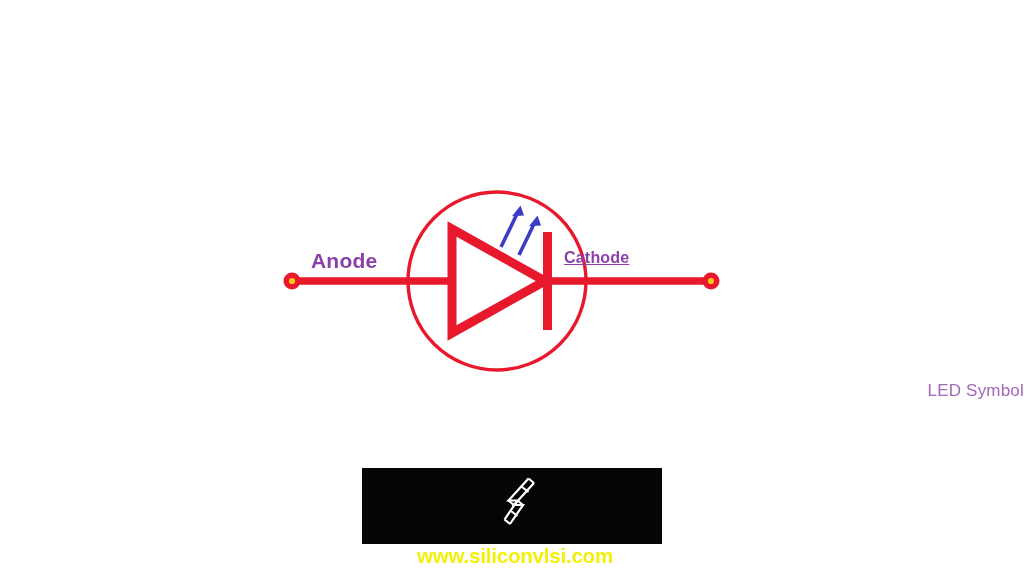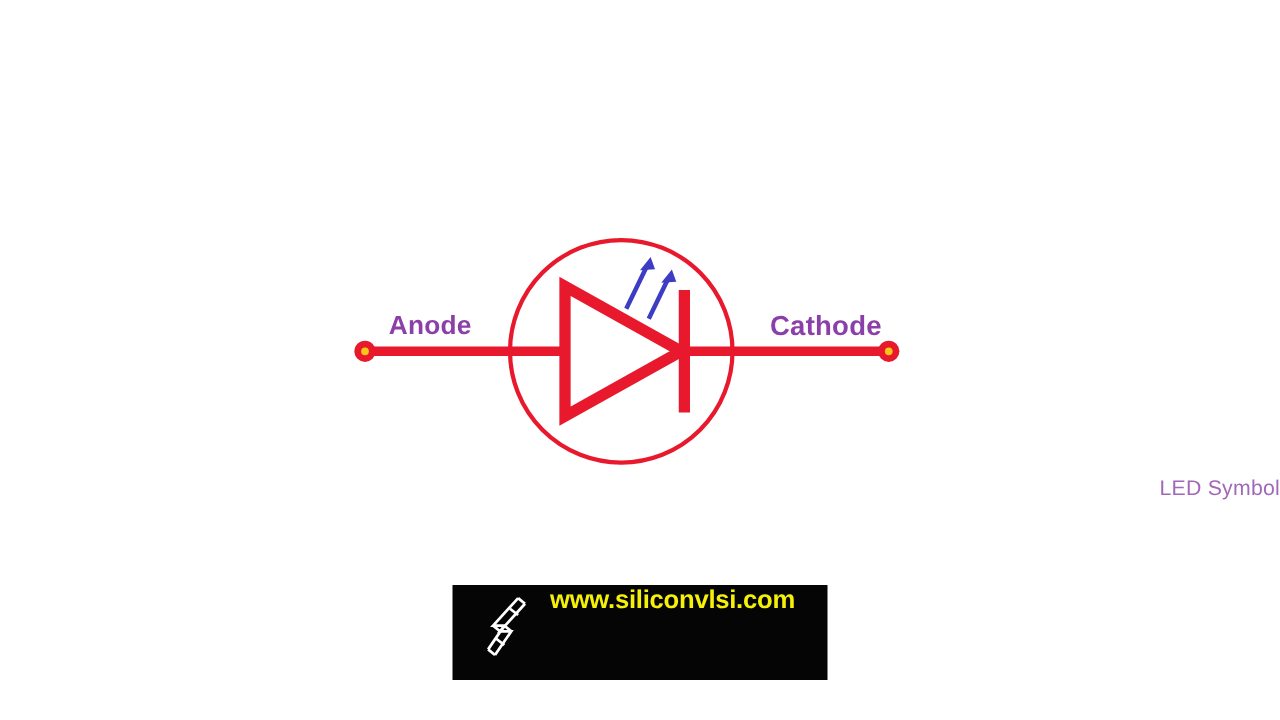--- a/index.html
+++ b/index.html
@@ -38,26 +38,27 @@
   }
   #anode-label {
     left: 311px;
     top: 250px;
     font-size: 21px;
     font-weight: bold;
     color: #8b3fa8;
     letter-spacing: 0.2px;
   }
   #cathode-label {
-    left: 616px;
+    left: 564px;
     top: 250px;
-    font-size: 22px;
+    font-size: 16px;
     font-weight: bold;
     color: #8b3fa8;
     letter-spacing: 0.2px;
+    text-decoration: underline;
   }
   #caption-label {
     left: 0;
     top: 382px;
     width: 1024px;
     text-align: right;
     font-size: 17px;
     font-weight: normal;
     color: #a268b8;
     letter-spacing: 0.2px;
@@ -65,20 +66,22 @@
 
   
   #watermark {
     position: absolute;
     left: 362px;
     top: 468px;
     width: 300px;
     height: 76px;
     background: #050505;
     display: flex;
+    flex-direction: column;
+    align-items: center;
   }
   #watermark-logo {
     width: 58px;
     height: 76px;
     flex: 0 0 auto;
     display: flex;
     align-items: center;
     justify-content: center;
     margin-left: 14px;
   }

